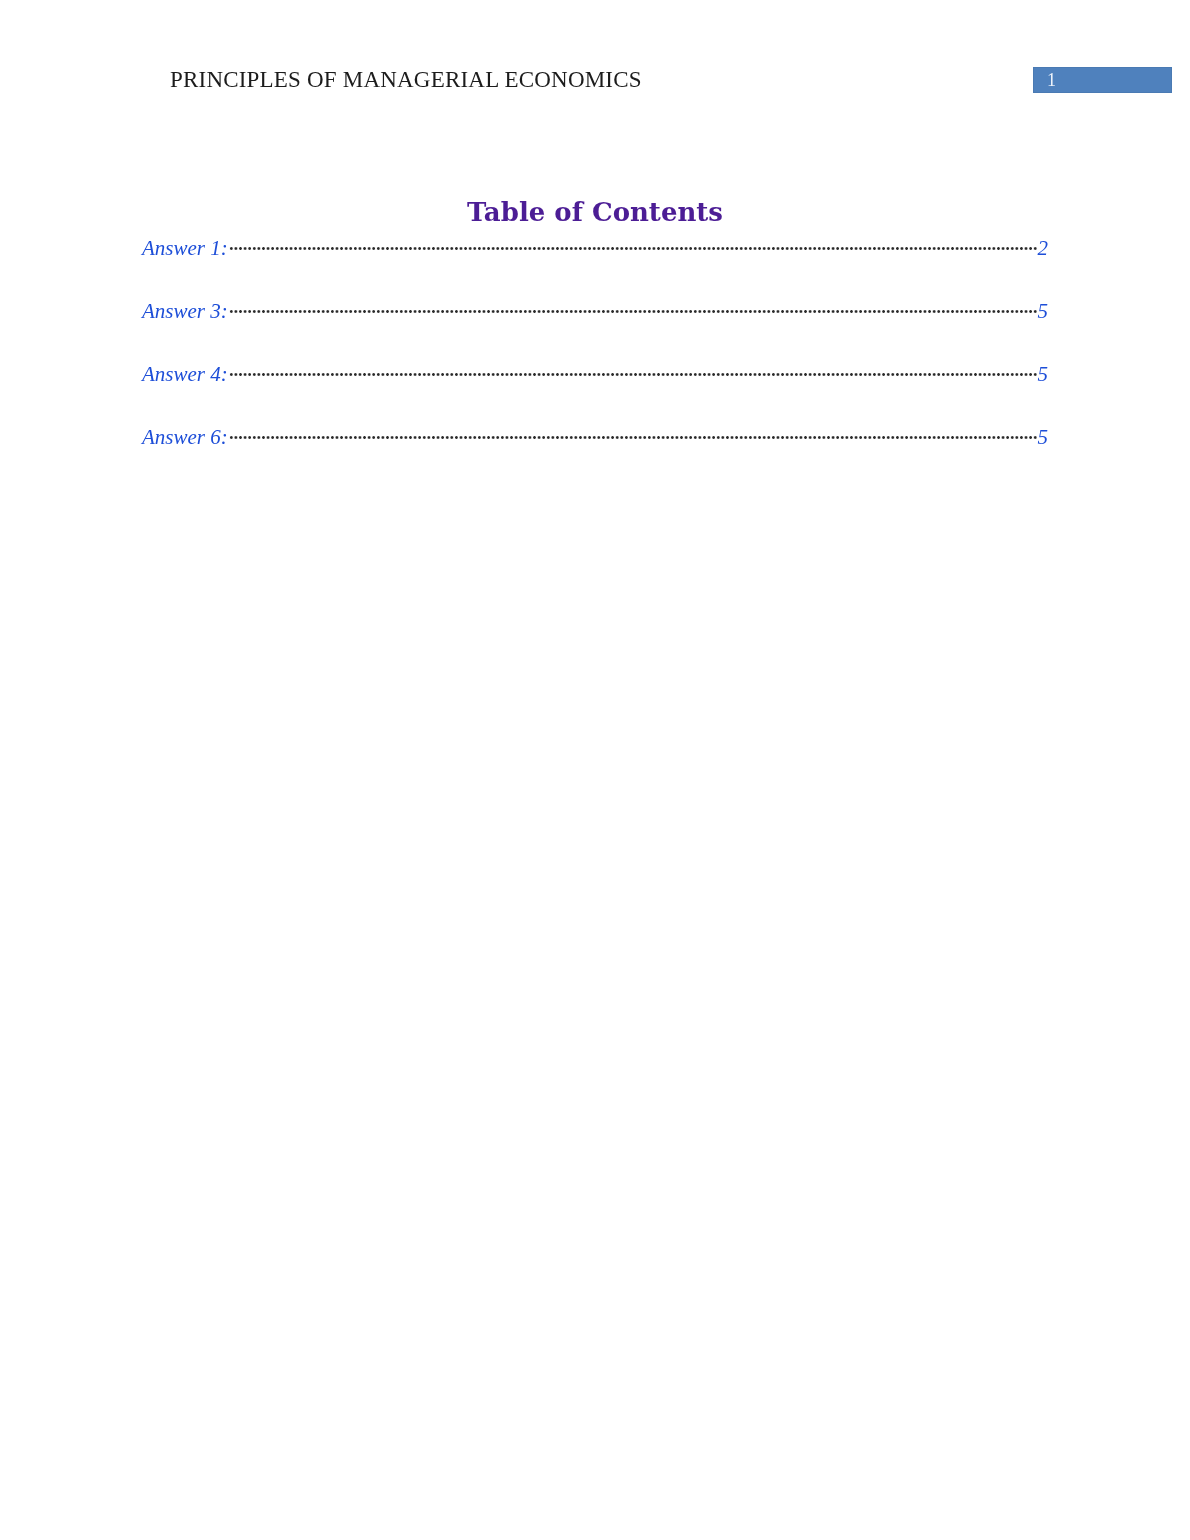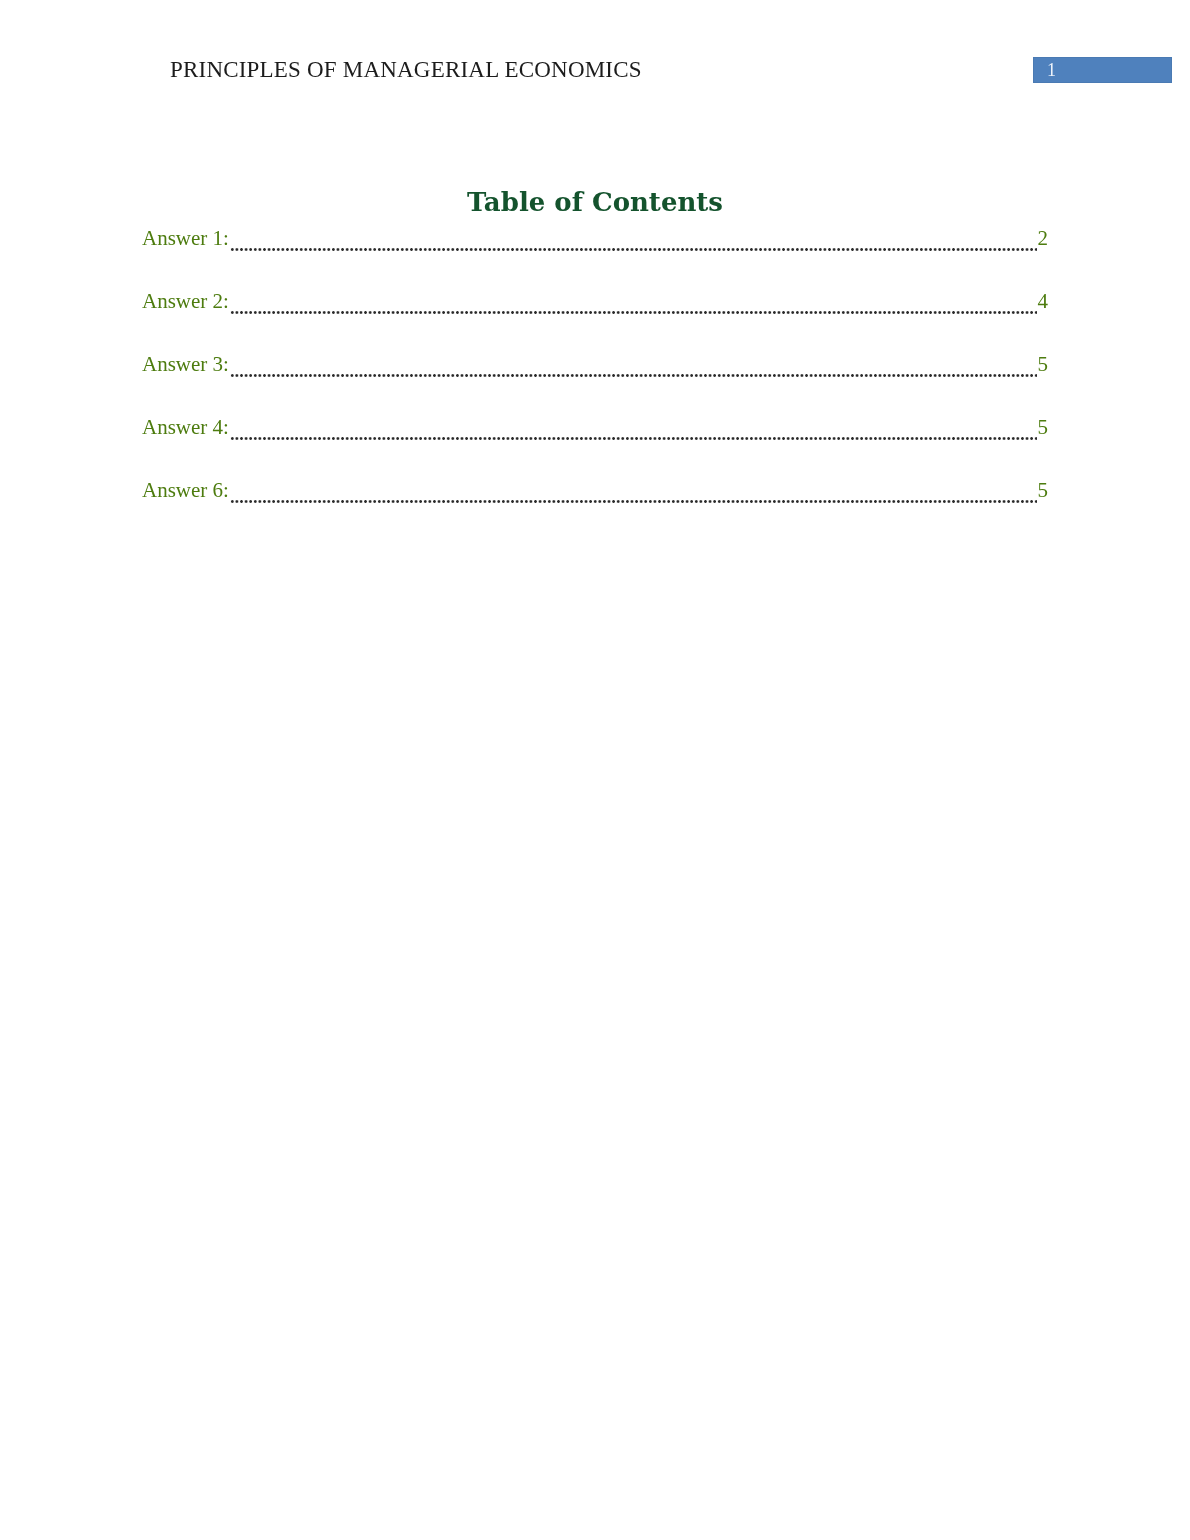--- a/index.html
+++ b/index.html
@@ -5,21 +5,21 @@
   * { margin: 0; padding: 0; box-sizing: border-box; }
   html, body { background: #ffffff; }
   body {
     width: 1190px;
     height: 1540px;
     position: relative;
     font-family: "Liberation Serif", serif;
     color: #161616;
     overflow: hidden;
   }
-  .doc-page { position: absolute; inset: 0; background: #ffffff; }
+  .doc-page { position: absolute; inset: 0; background: #ffffff; margin-top: 10px; }
 
   
   .header-title {
     position: absolute;
     left: 170px;
     top: 56px;
     font-size: 23px;
     line-height: 27px;
     white-space: nowrap;
     color: #1c1c1c;
@@ -46,39 +46,40 @@
   .toc-title {
     position: absolute;
     top: 187px;
     left: 0;
     width: 100%;
     text-align: center;
     font-family: "DejaVu Serif", serif;
     font-weight: bold;
     font-size: 26px;
     line-height: 30px;
-    color: #14532d;
+    color: #4c1d95;
   }
 
   
   .toc {
     position: absolute;
     left: 142px;
     top: 225px;
     width: 906px;
   }
   .toc-row {
     display: flex;
-    align-items: flex-end;
+    align-items: center;
     font-size: 21px;
     line-height: 27px;
     height: 27px;
     margin-bottom: 36px;
-    color: #4d7c0f;
+    color: #1d4ed8;
     cursor: pointer;
+    font-style: italic;
   }
   .toc-row:last-child { margin-bottom: 0; }
   .toc-label { flex: 0 0 auto; white-space: nowrap; }
   .toc-dots {
     flex: 1 1 auto;
     height: 5px;
     margin: 0 1px;
     background-image: radial-gradient(circle at 2.3px 2.5px, #2a2a2a 1.1px, rgba(0,0,0,0) 1.6px);
     background-size: 4.6px 5px;
     background-repeat: repeat-x;
@@ -101,25 +102,20 @@
   <h1 class="toc-title">Table of Contents</h1>
 
   <nav class="toc">
 
     <div class="toc-row">
       <span class="toc-label">Answer 1:</span>
       <span class="toc-dots"></span>
       <span class="toc-page">2</span>
     </div>
 
-    <div class="toc-row">
-      <span class="toc-label">Answer 2:</span>
-      <span class="toc-dots"></span>
-      <span class="toc-page">4</span>
-    </div>
 
     <div class="toc-row">
       <span class="toc-label">Answer 3:</span>
       <span class="toc-dots"></span>
       <span class="toc-page">5</span>
     </div>
 
     <div class="toc-row">
       <span class="toc-label">Answer 4:</span>
       <span class="toc-dots"></span>

